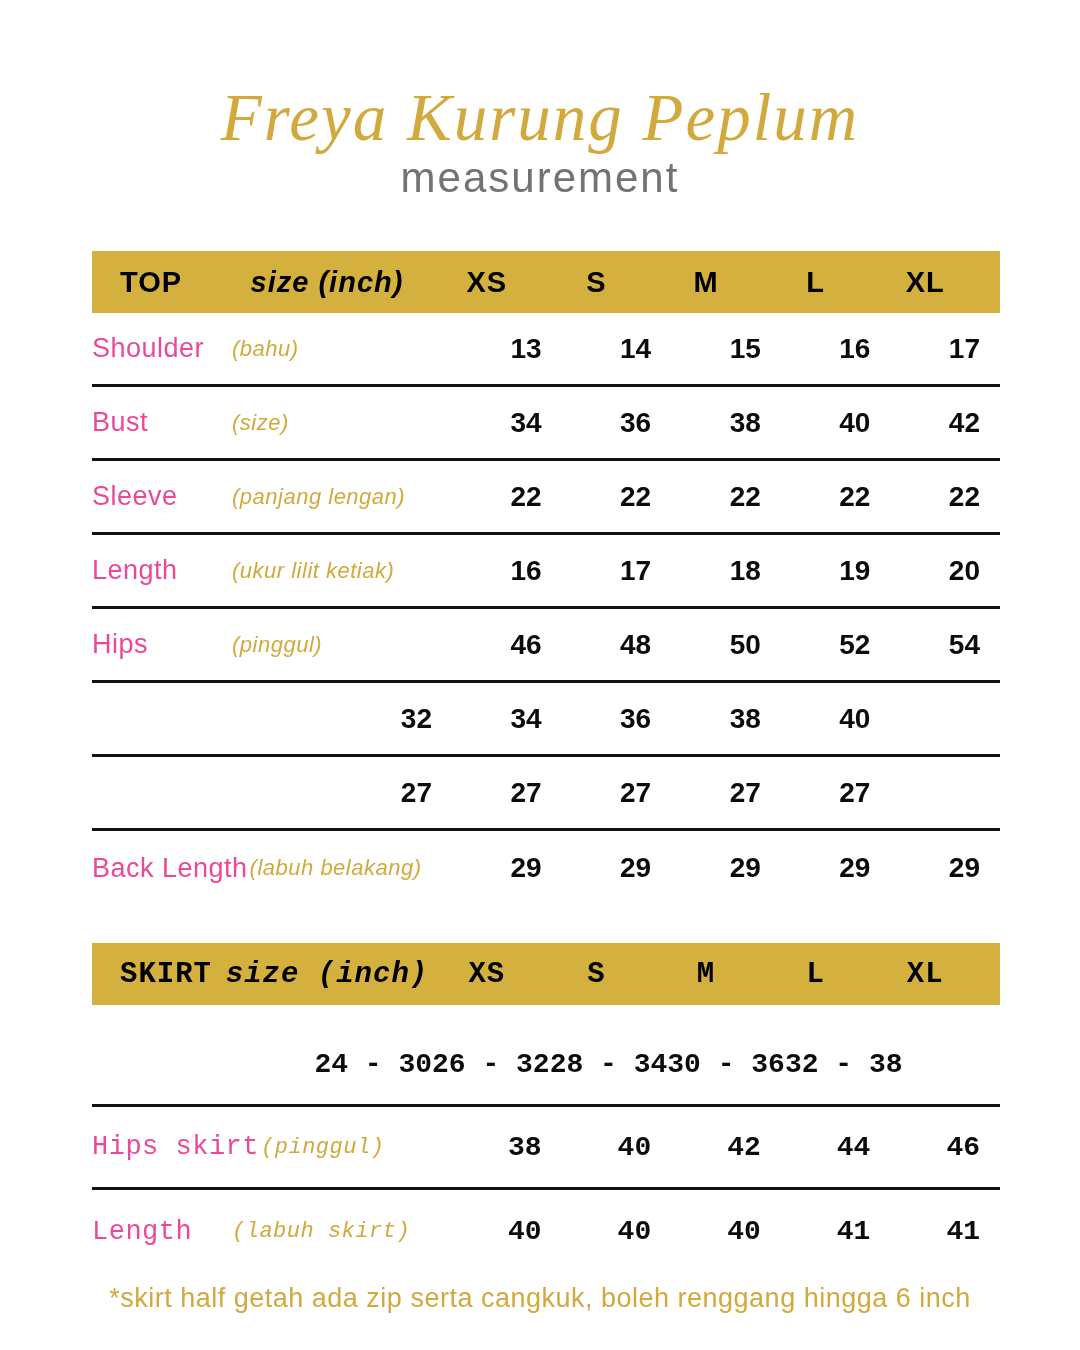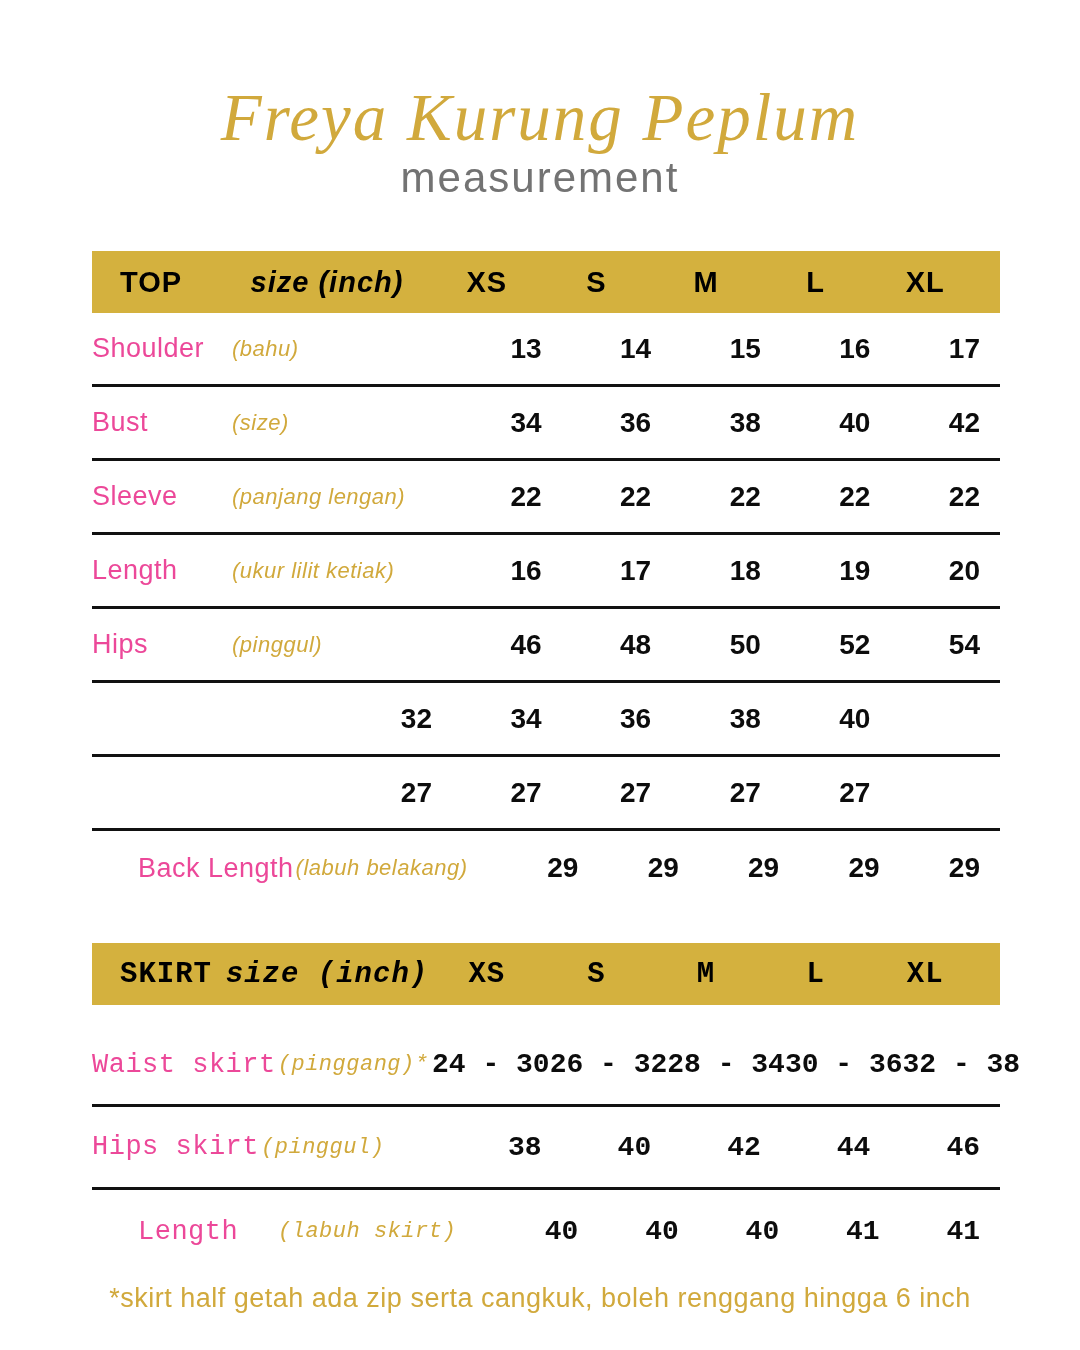--- a/index.html
+++ b/index.html
@@ -73,21 +73,21 @@
 
   .trow {
     box-sizing: border-box;
     display: grid;
     grid-template-columns: 340px repeat(5, 1fr);
     align-items: center;
     padding-right: 20px;
     height: 74px;
     border-bottom: 3px solid #111111;
   }
-  .trow:last-child { border-bottom: none; margin-left: 46px; }
+  .trow:last-child { border-bottom: none; }
   .skirt .trow { height: 83px; }
   .skirt .trow:first-child { height: 102px; padding-top: 20px; }
 
   .label-cell {
     display: flex;
     align-items: center;
     white-space: nowrap;
   }
   .row-label {
     box-sizing: border-box;
@@ -230,24 +230,20 @@
         <span class="hsize-label">size (inch)</span>
       </div>
       <div class="hcol">XS</div>
       <div class="hcol">S</div>
       <div class="hcol">M</div>
       <div class="hcol">L</div>
       <div class="hcol">XL</div>
     </div>
     <div>
         <div class="trow">
-    <div class="label-cell">
-      <span class="row-label">Waist skirt</span>
-      <span class="row-translation">(pinggang)*</span>
-    </div>
   <div class="vcell">24 - 30</div>
           <div class="vcell">26 - 32</div>
           <div class="vcell">28 - 34</div>
           <div class="vcell">30 - 36</div>
           <div class="vcell">32 - 38</div>
         </div>
         <div class="trow">
     <div class="label-cell">
       <span class="row-label">Hips skirt</span>
       <span class="row-translation">(pinggul)</span>

